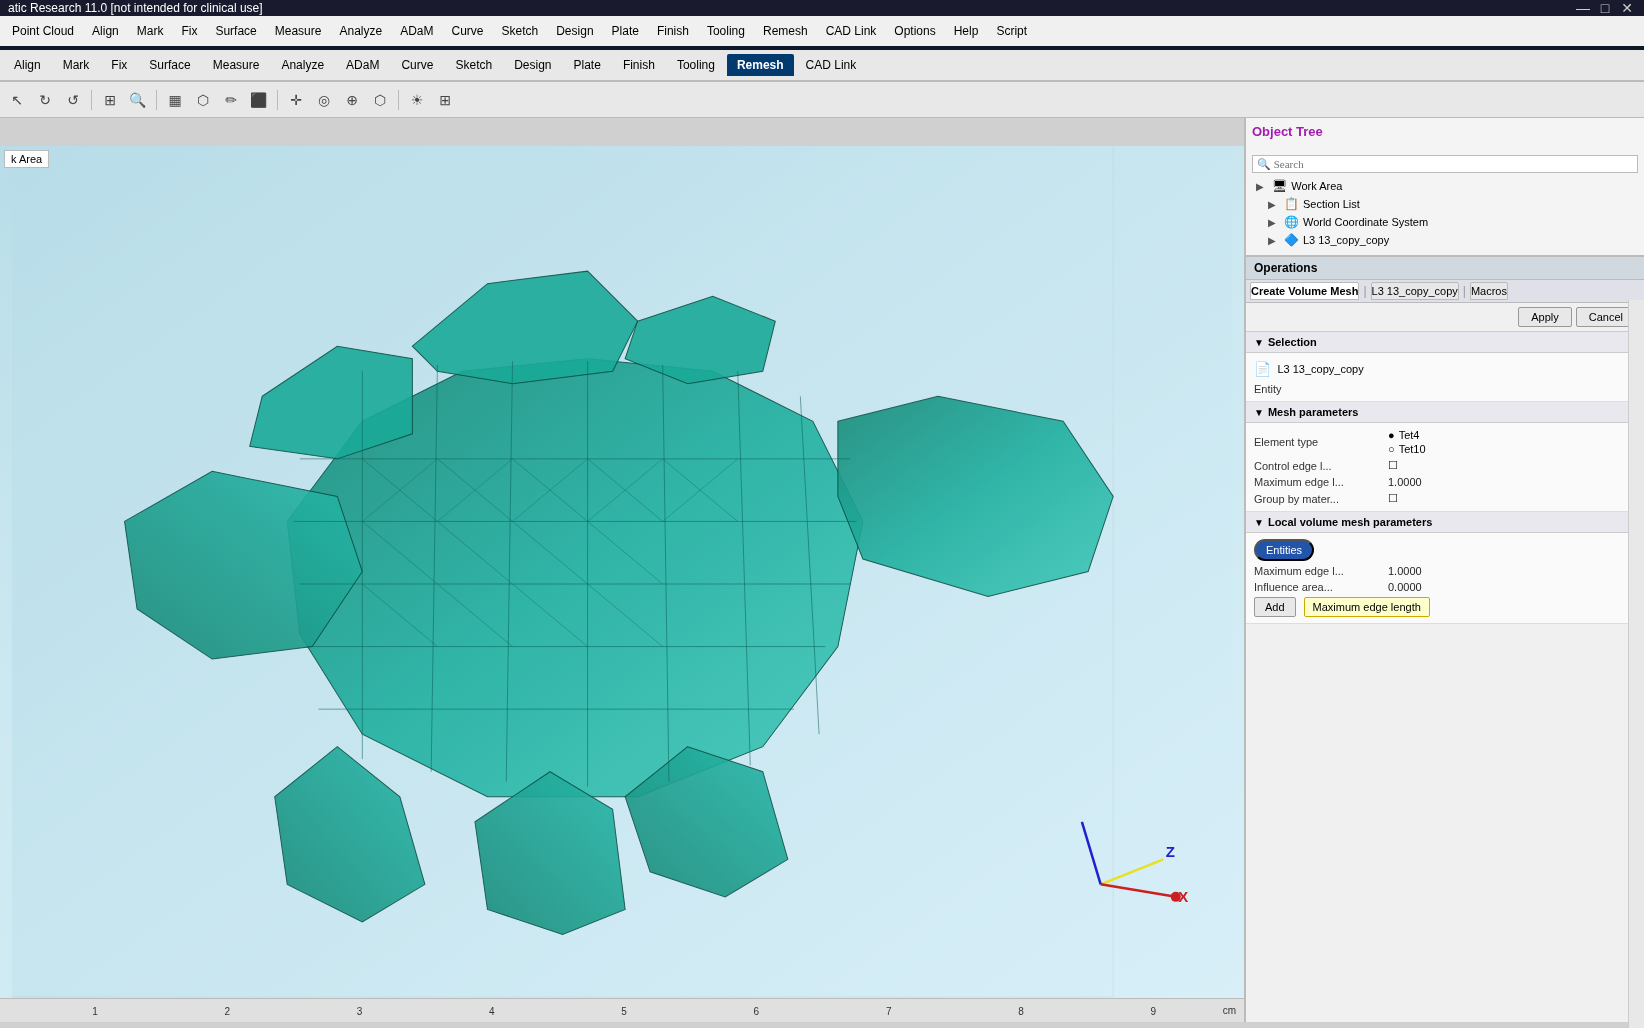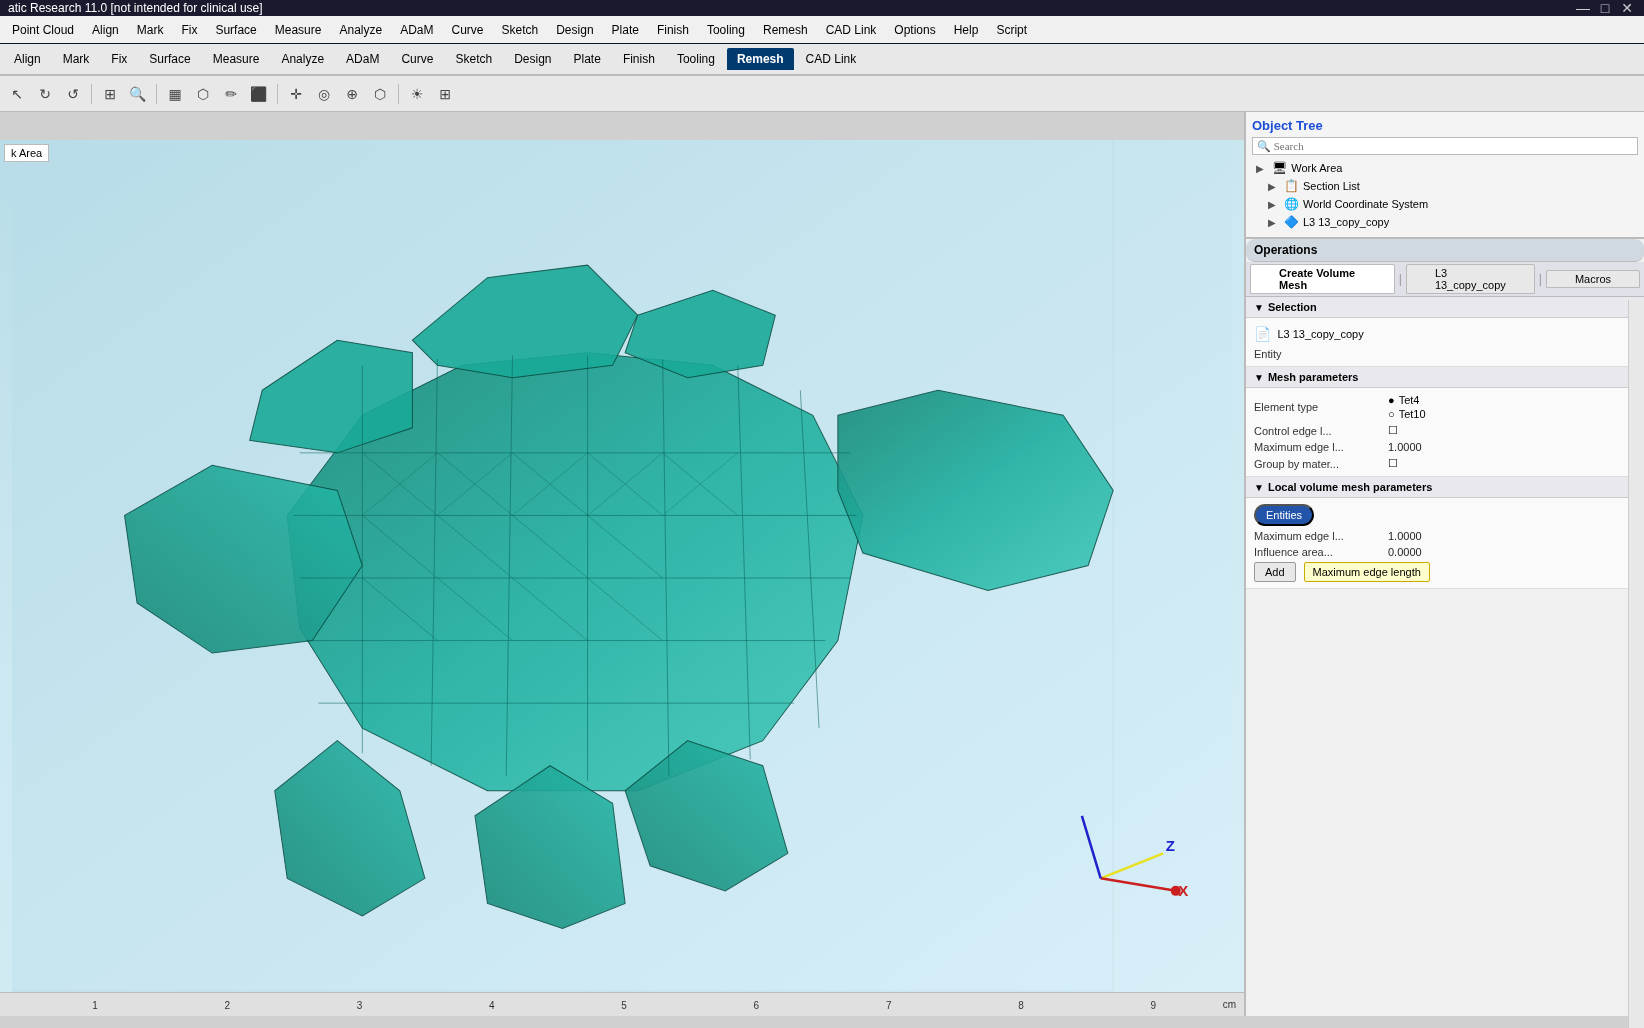--- a/index.html
+++ b/index.html
@@ -21,25 +21,25 @@
       gap: 4px;
     }
     #titlebar-controls span {
       width: 18px; height: 18px; display: inline-flex; align-items: center; justify-content: center;
       cursor: pointer; font-size: 14px; color: #ccc;
     }
 
     
     #menubar {
       background: #f0f0f0;
-      height: 28px;
+      height: 34px;
       display: flex;
       align-items: center;
       padding: 0 4px;
-      border-bottom: 1px solid #0f172a;
+      border-bottom: 4px solid #0f172a;
       gap: 2px;
     }
     .menu-item {
       padding: 2px 8px;
       cursor: pointer;
       border-radius: 2px;
       font-size: 12px;
       white-space: nowrap;
     }
 
@@ -141,32 +141,31 @@
       display: flex;
       flex-direction: column;
       overflow-y: auto;
     }
     #operations-header {
       background: #d0d8e0;
       padding: 4px 8px;
       font-weight: bold;
       font-size: 12px;
       border-bottom: 1px solid #bbb;
-      border-radius: 9px;
     }
     #ops-tabs {
       display: flex;
       align-items: center;
       background: #e0e0e8;
       padding: 2px 4px;
       border-bottom: 1px solid #bbb;
       gap: 2px;
     }
     .ops-tab {
-      padding: 2px 28px;
+      padding: 2px 0;
       cursor: pointer;
       font-size: 11px;
       border: 1px solid #bbb;
       border-radius: 2px 2px 0 0;
       background: #e8e8e8;
     }
     .ops-tab.active { background: #fff; font-weight: bold; }
     .ops-divider { color: #999; padding: 0 2px; }
 
     #ops-buttons {
@@ -467,21 +466,21 @@
         <span style="position:absolute; left:83%; top:50%; transform:translateY(-50%);">8</span>
         <span style="position:absolute; left:94%; top:50%; transform:translateY(-50%);">9</span>
       </div>
       <span style="margin-right:8px;">cm</span>
     </div>
   </div>
 
   <div id="right-panel">
 
     <div id="object-tree" style="padding:6px; border-bottom:2px solid #bbb; background:#f4f4f4;">
-      <div style="font-weight:bold; font-size:13px; margin-bottom:4px; color:#1d4ed8;">Object Tree</div>
+      <div style="font-weight:bold; font-size:13px; margin-bottom:16px; color:#a21caf;">Object Tree</div>
       <div style="display:flex; align-items:center; border:1px solid #bbb; background:#fff; margin-bottom:4px; padding:1px 4px;">
         <span style="color:#888; font-size:11px; margin-right:2px;">🔍</span>
         <input type="text" style="border: none; outline: none; font-size: 11px; flex: 1 1 0%; padding: 1px; font-family: Liberation Serif, serif;" placeholder="Search">
       </div>
 
       <div class="tree-item">
         <span class="expand-icon">▶</span>
         <span class="item-icon">🖥</span>
         <span>Work Area</span>
       </div>
@@ -506,20 +505,24 @@
       <div id="operations-header">Operations</div>
 
       <div id="ops-tabs">
         <div class="ops-tab active">Create Volume Mesh</div>
         <span class="ops-divider">|</span>
         <div class="ops-tab">L3 13_copy_copy</div>
         <span class="ops-divider">|</span>
         <div class="ops-tab">Macros</div>
       </div>
 
+      <div id="ops-buttons">
+        <button class="ops-btn">Apply</button>
+        <button class="ops-btn">Cancel</button>
+      </div>
 
       <div class="section-header">
         <span class="collapse-icon">▼</span>
         <span>Selection</span>
       </div>
       <div class="section-content">
         <div class="entity-display">
           <span class="entity-icon">📄</span>
           <span>L3 13_copy_copy</span>
         </div>

